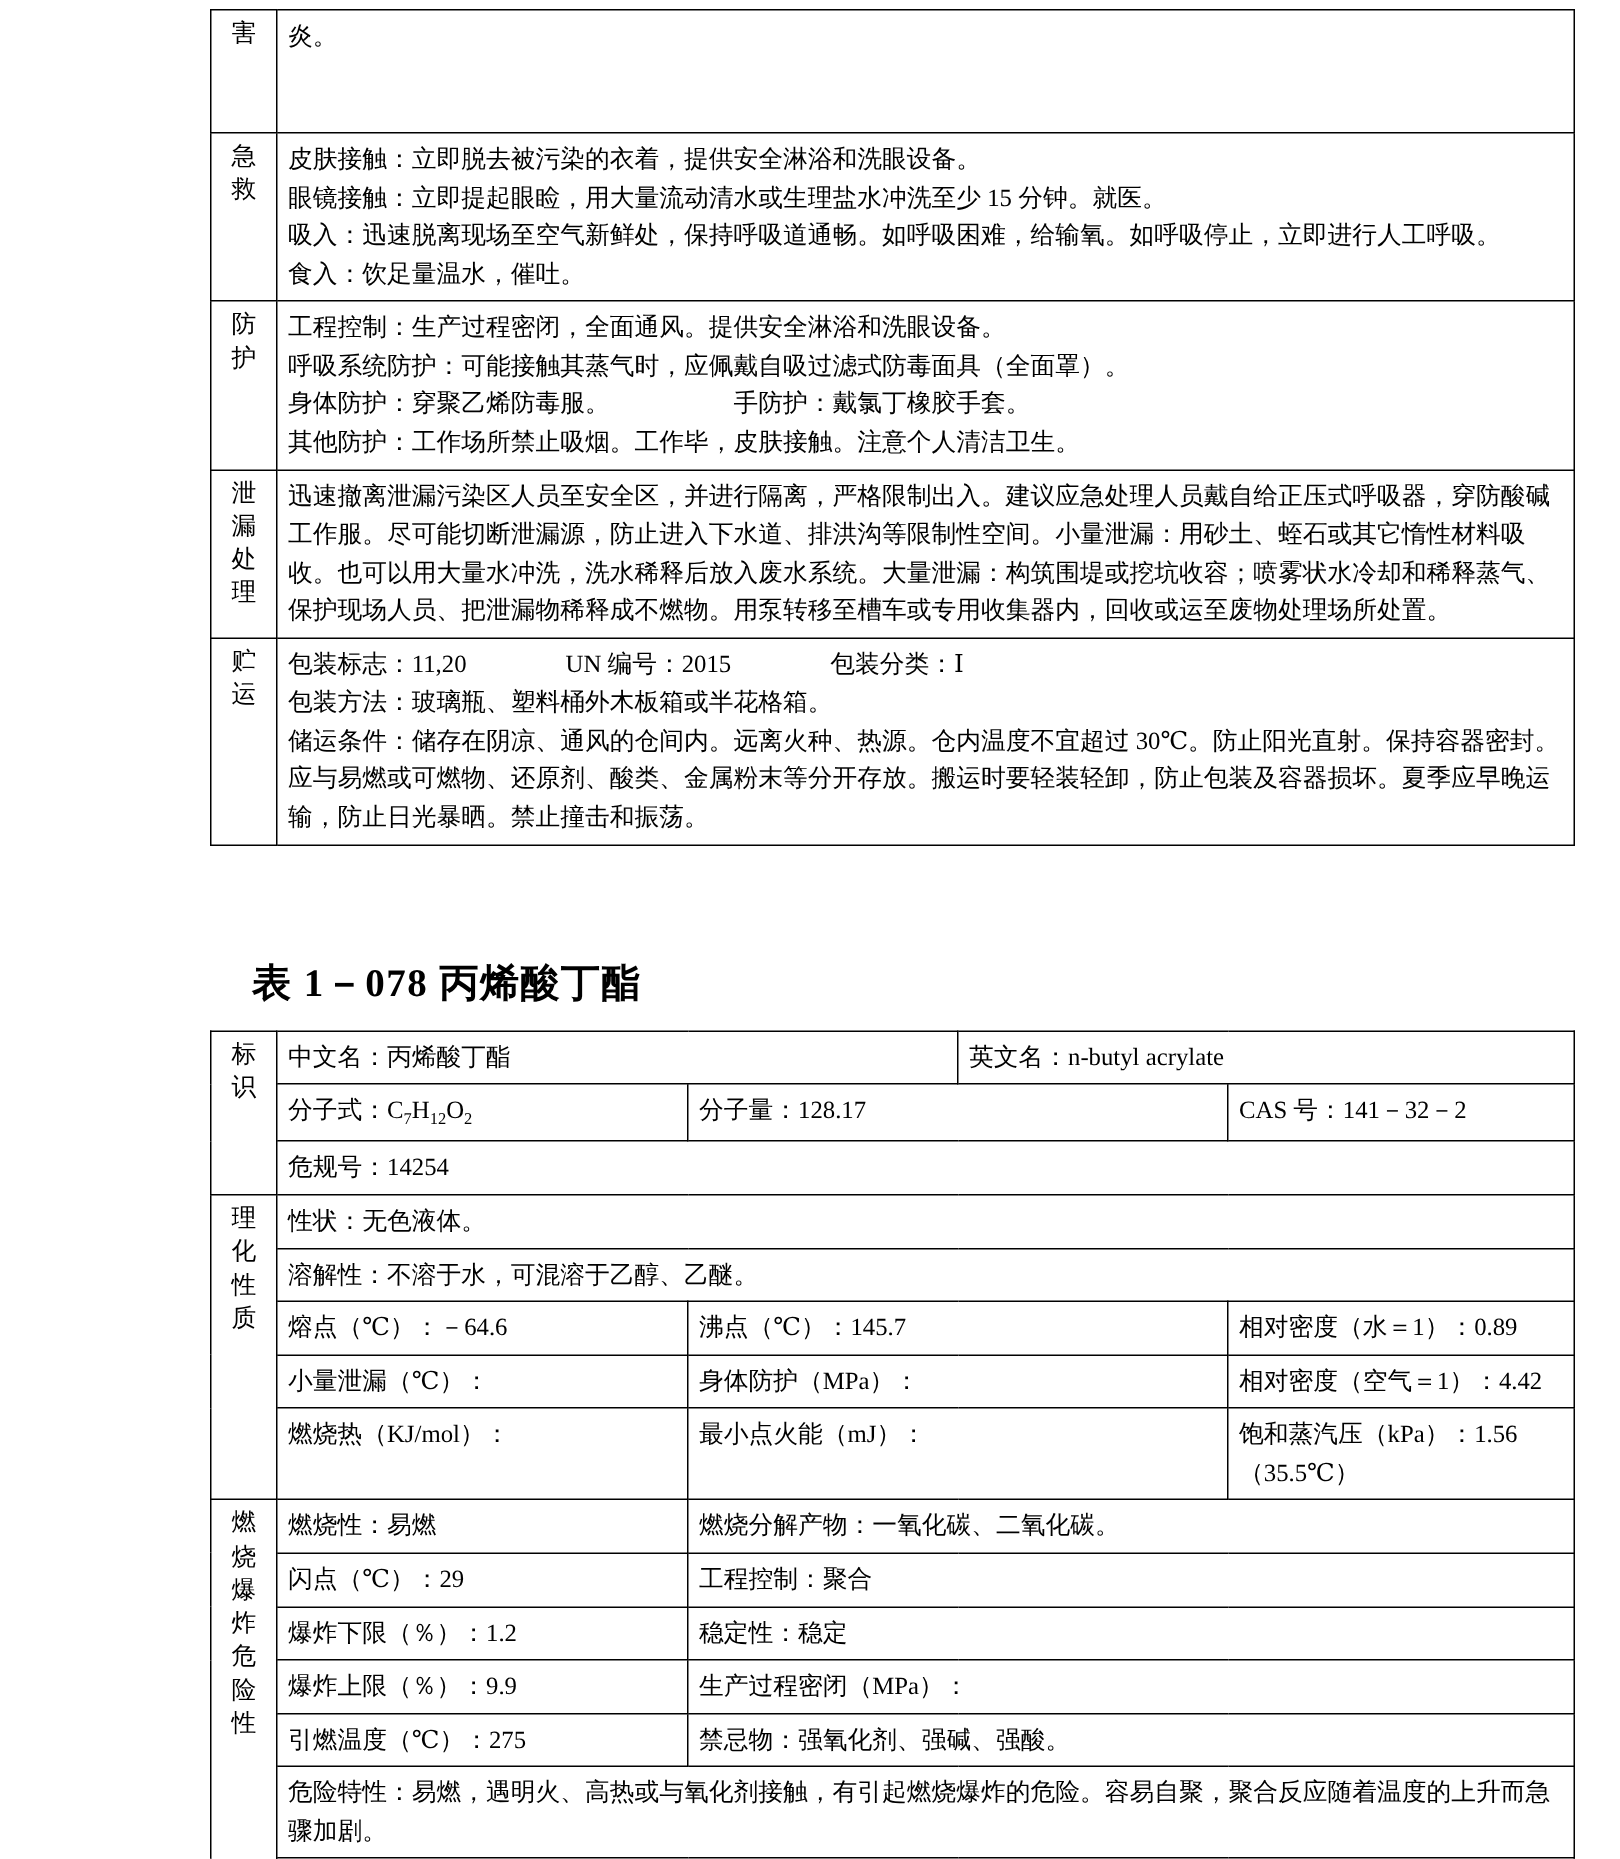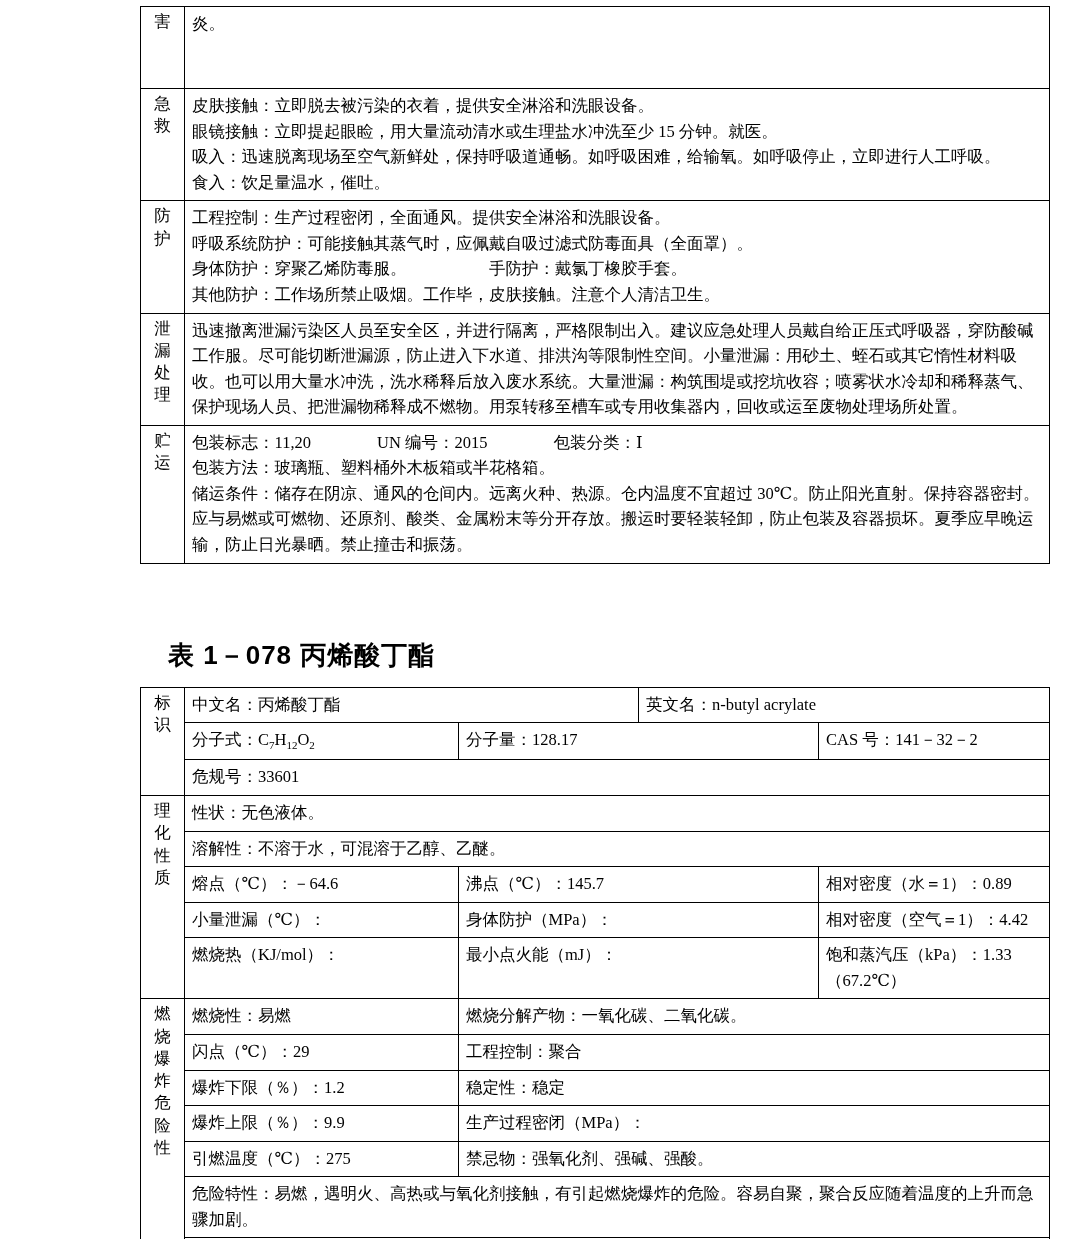--- a/index.html
+++ b/index.html
@@ -52,21 +52,21 @@
   .para {
     margin: 0;
     text-indent: 0;
   }
   
   .section-heading {
     margin: 74px 14px 14px 168px;
     font-size: 26px;
     font-weight: bold;
     letter-spacing: 1px;
-    font-family: Liberation Sans, sans-serif;
+    font-family: Liberation Serif, serif;
   }
   
   #main-table {
     width: 910px;
     margin: 0 0 0 140px;
   }
   #main-table td {
     font-size: 16.5px;
   }
   .sub {
@@ -172,21 +172,21 @@
         </td>
         <td colspan="2">
           <span>分子量：</span><span>128.17</span>
         </td>
         <td>
           <span>CAS 号：</span><span>141－32－2</span>
         </td>
       </tr>
       <tr>
         <td colspan="4">
-          <span>危规号：</span><span>33601</span>
+          <span>危规号：</span><span>14254</span>
         </td>
       </tr>
 
       <tr>
         <td class="lbl" rowspan="5">
           <span>理</span>
           <span>化</span>
           <span>性</span>
           <span>质</span>
         </td>
@@ -201,21 +201,21 @@
         <td>相对密度（水＝1）：0.89</td>
       </tr>
       <tr>
         <td>小量泄漏（℃）：</td>
         <td colspan="2">身体防护（MPa）：</td>
         <td>相对密度（空气＝1）：4.42</td>
       </tr>
       <tr>
         <td>燃烧热（KJ/mol）：</td>
         <td colspan="2">最小点火能（mJ）：</td>
-        <td>饱和蒸汽压（kPa）：1.33（67.2℃）</td>
+        <td>饱和蒸汽压（kPa）：1.56（35.5℃）</td>
       </tr>
 
       <tr>
         <td class="lbl" rowspan="8">
           <span>燃</span>
           <span>烧</span>
           <span>爆</span>
           <span>炸</span>
           <span>危</span>
           <span>险</span>

